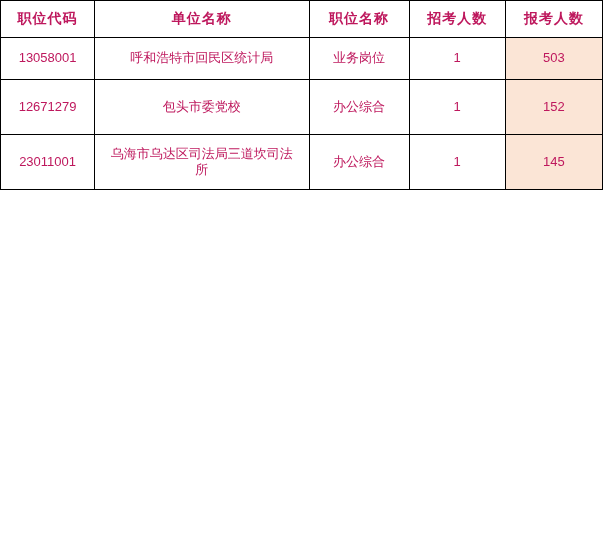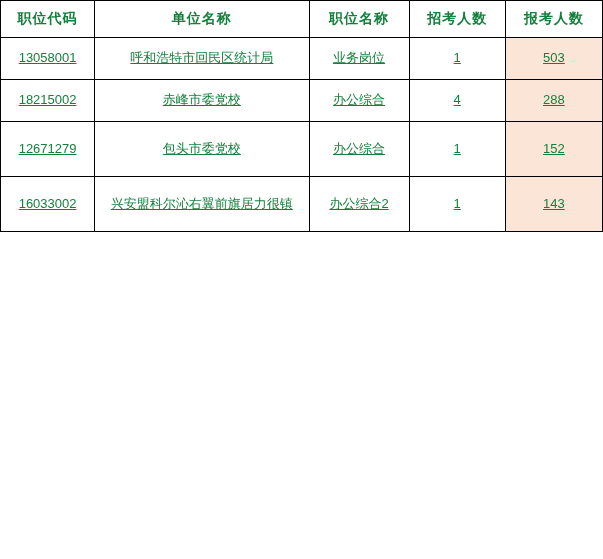--- a/index.html
+++ b/index.html
@@ -21,34 +21,33 @@
     border-collapse: collapse;
     width: 603px;
     table-layout: fixed;
   }
   table.data-table th,
   table.data-table td {
     border: 1px solid #000000;
     text-align: center;
     vertical-align: middle;
     font-size: 13px;
-    color: #15803d;
+    color: #be185d;
     padding: 2px 14px;
     word-break: break-all;
     line-height: 1.25;
   }
   table.data-table thead th {
     font-weight: bold;
     height: 32px;
     font-size: 14px;
     letter-spacing: 1px;
   }
   table.data-table tbody td {
     font-weight: normal;
-    text-decoration: underline;
   }
   .col-code { width: 94px; }
   .col-unit { width: 214px; }
   .col-post { width: 100px; }
   .col-hire { width: 96px; }
   .col-apply { width: 97px; }
 
   td.cell-apply {
     background: #fbe5d6;
     font-weight: normal;
@@ -83,36 +82,29 @@
       </tr>
     </thead>
     <tbody>
       <tr>
         <td>13058001</td>
         <td>呼和浩特市回民区统计局</td>
         <td>业务岗位</td>
         <td>1</td>
         <td class="cell-apply">503</td>
       </tr>
-      <tr>
-        <td>18215002</td>
-        <td>赤峰市委党校</td>
-        <td>办公综合</td>
-        <td>4</td>
-        <td class="cell-apply">288</td>
-      </tr>
       <tr class="tall">
         <td>12671279</td>
         <td>包头市委党校</td>
         <td>办公综合</td>
         <td>1</td>
         <td class="cell-apply">152</td>
       </tr>
       <tr class="tall">
-        <td>16033002</td>
-        <td>兴安盟科尔沁右翼前旗居力很镇</td>
-        <td>办公综合2</td>
+        <td>23011001</td>
+        <td>乌海市乌达区司法局三道坎司法所</td>
+        <td>办公综合</td>
         <td>1</td>
-        <td class="cell-apply">143</td>
+        <td class="cell-apply">145</td>
       </tr>
     </tbody>
   </table>
 </div>
 
 </body></html>

